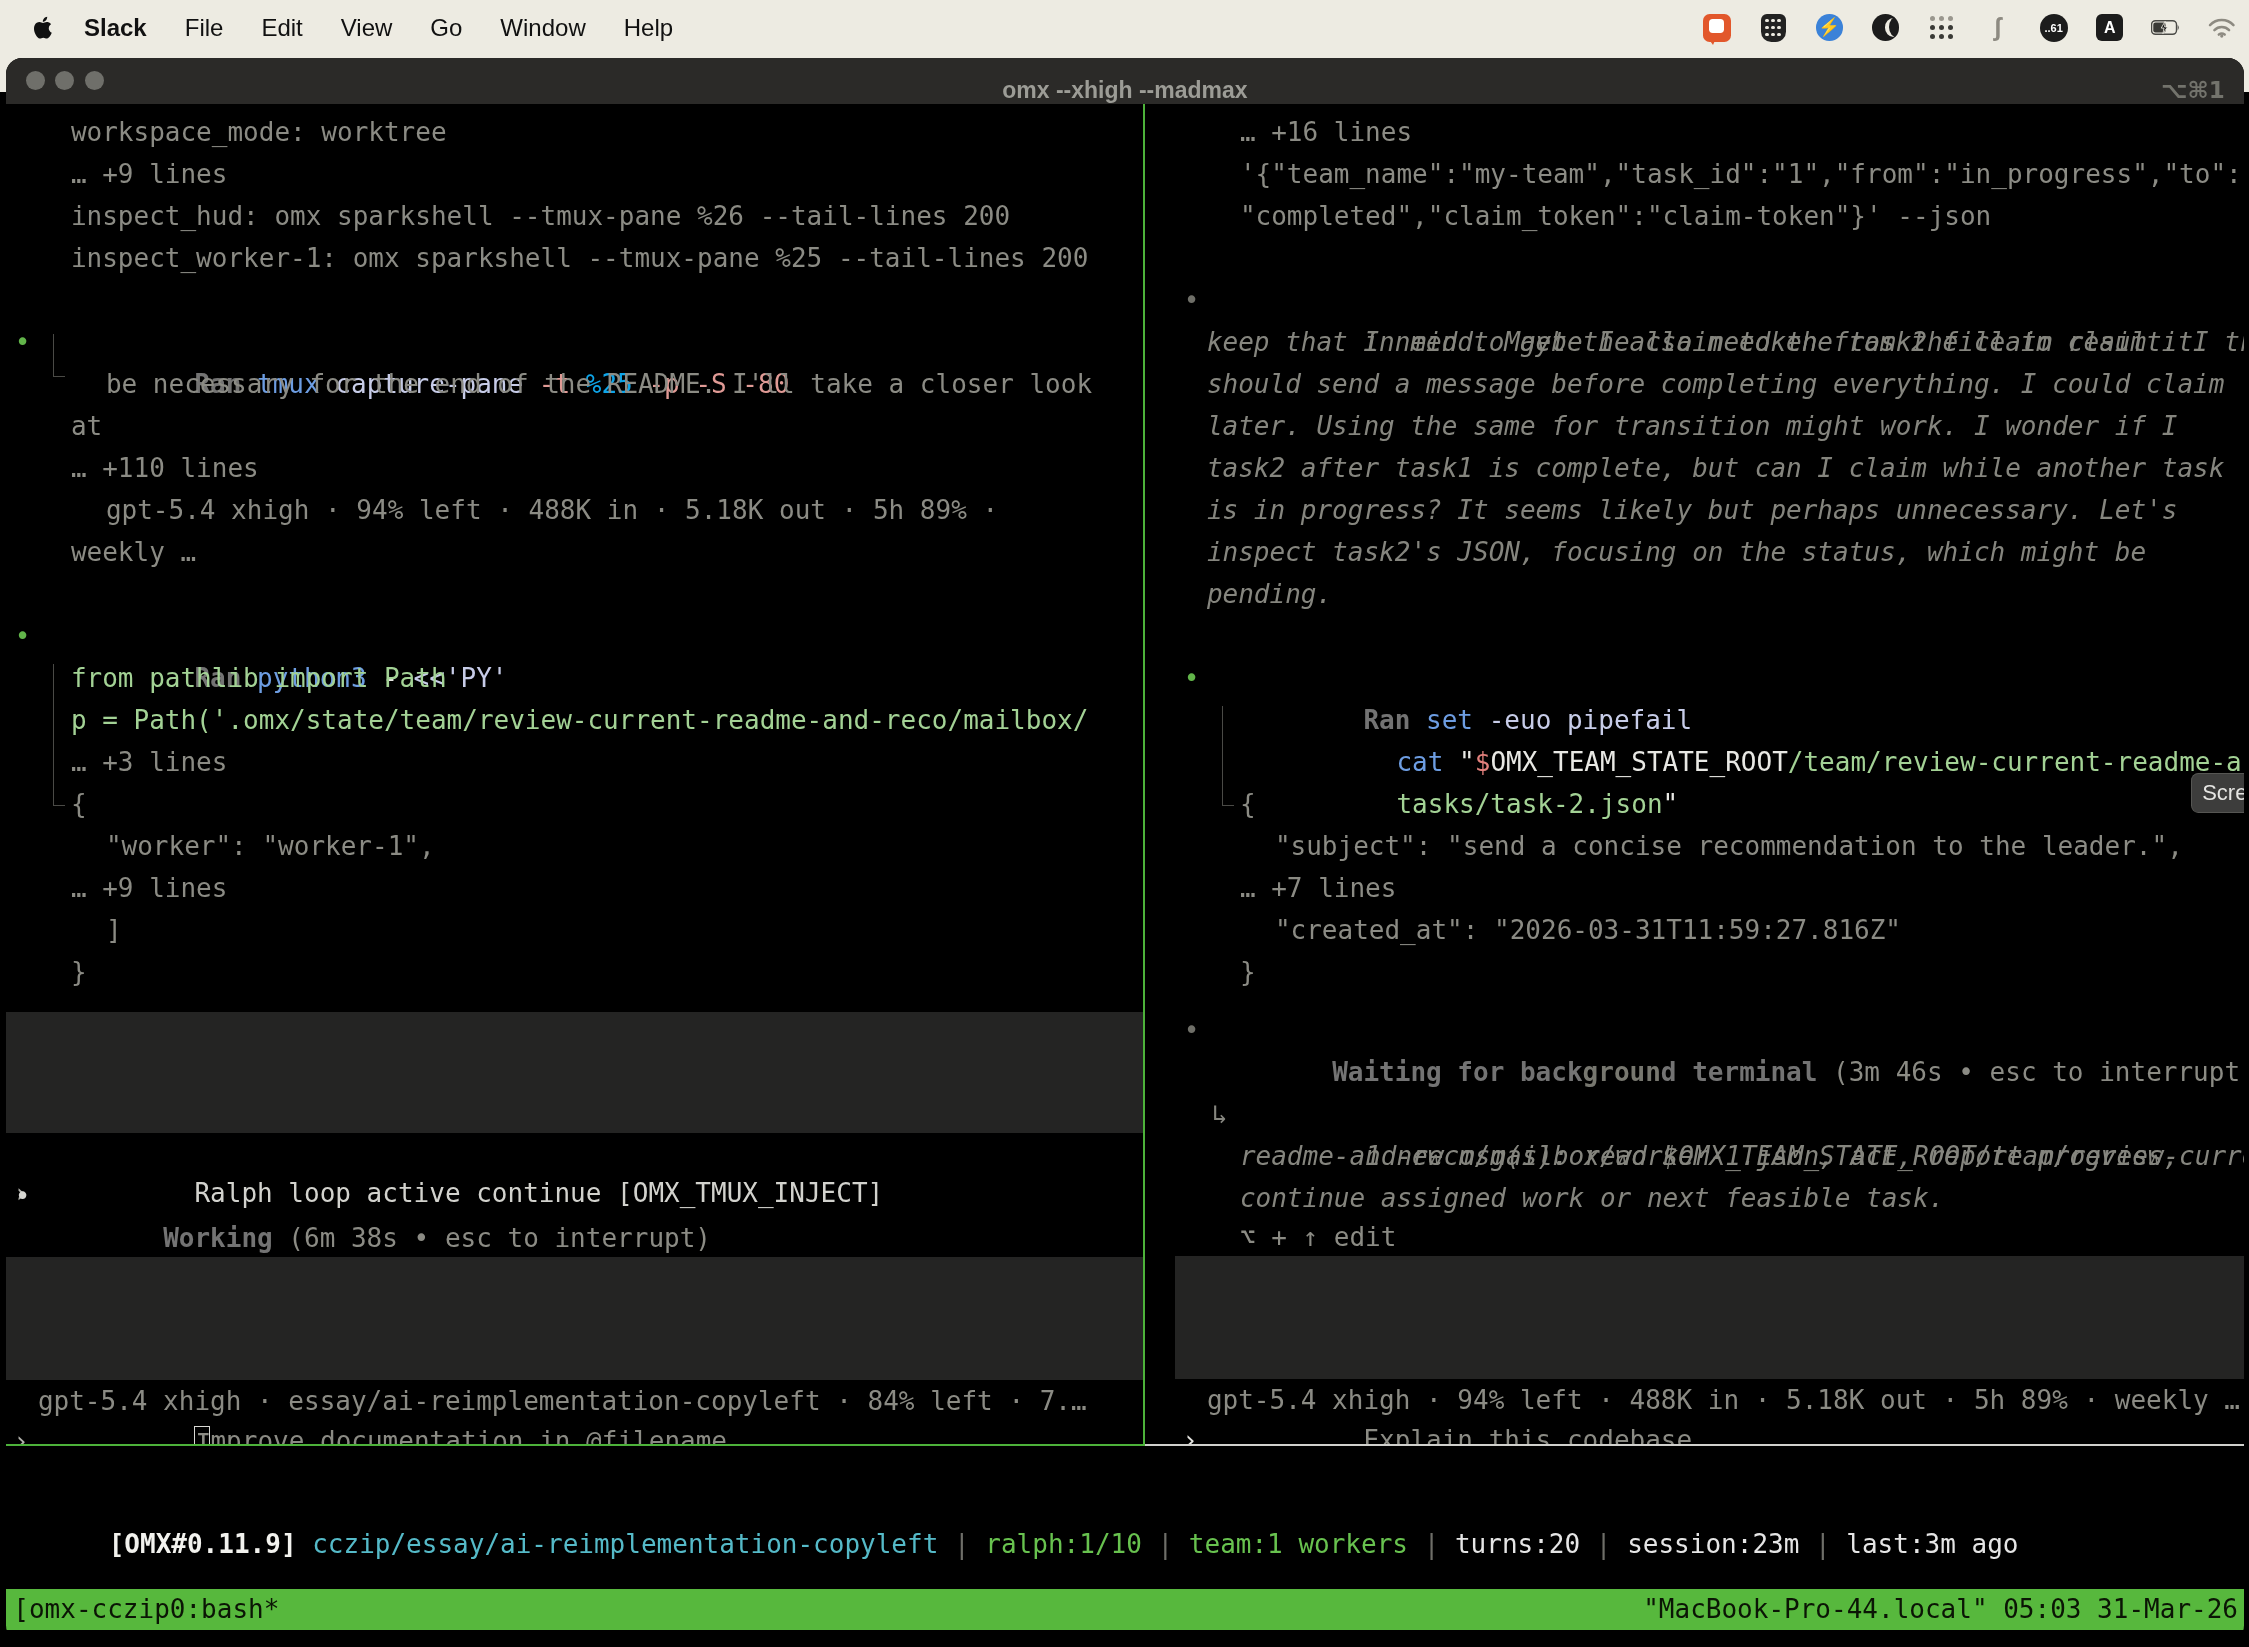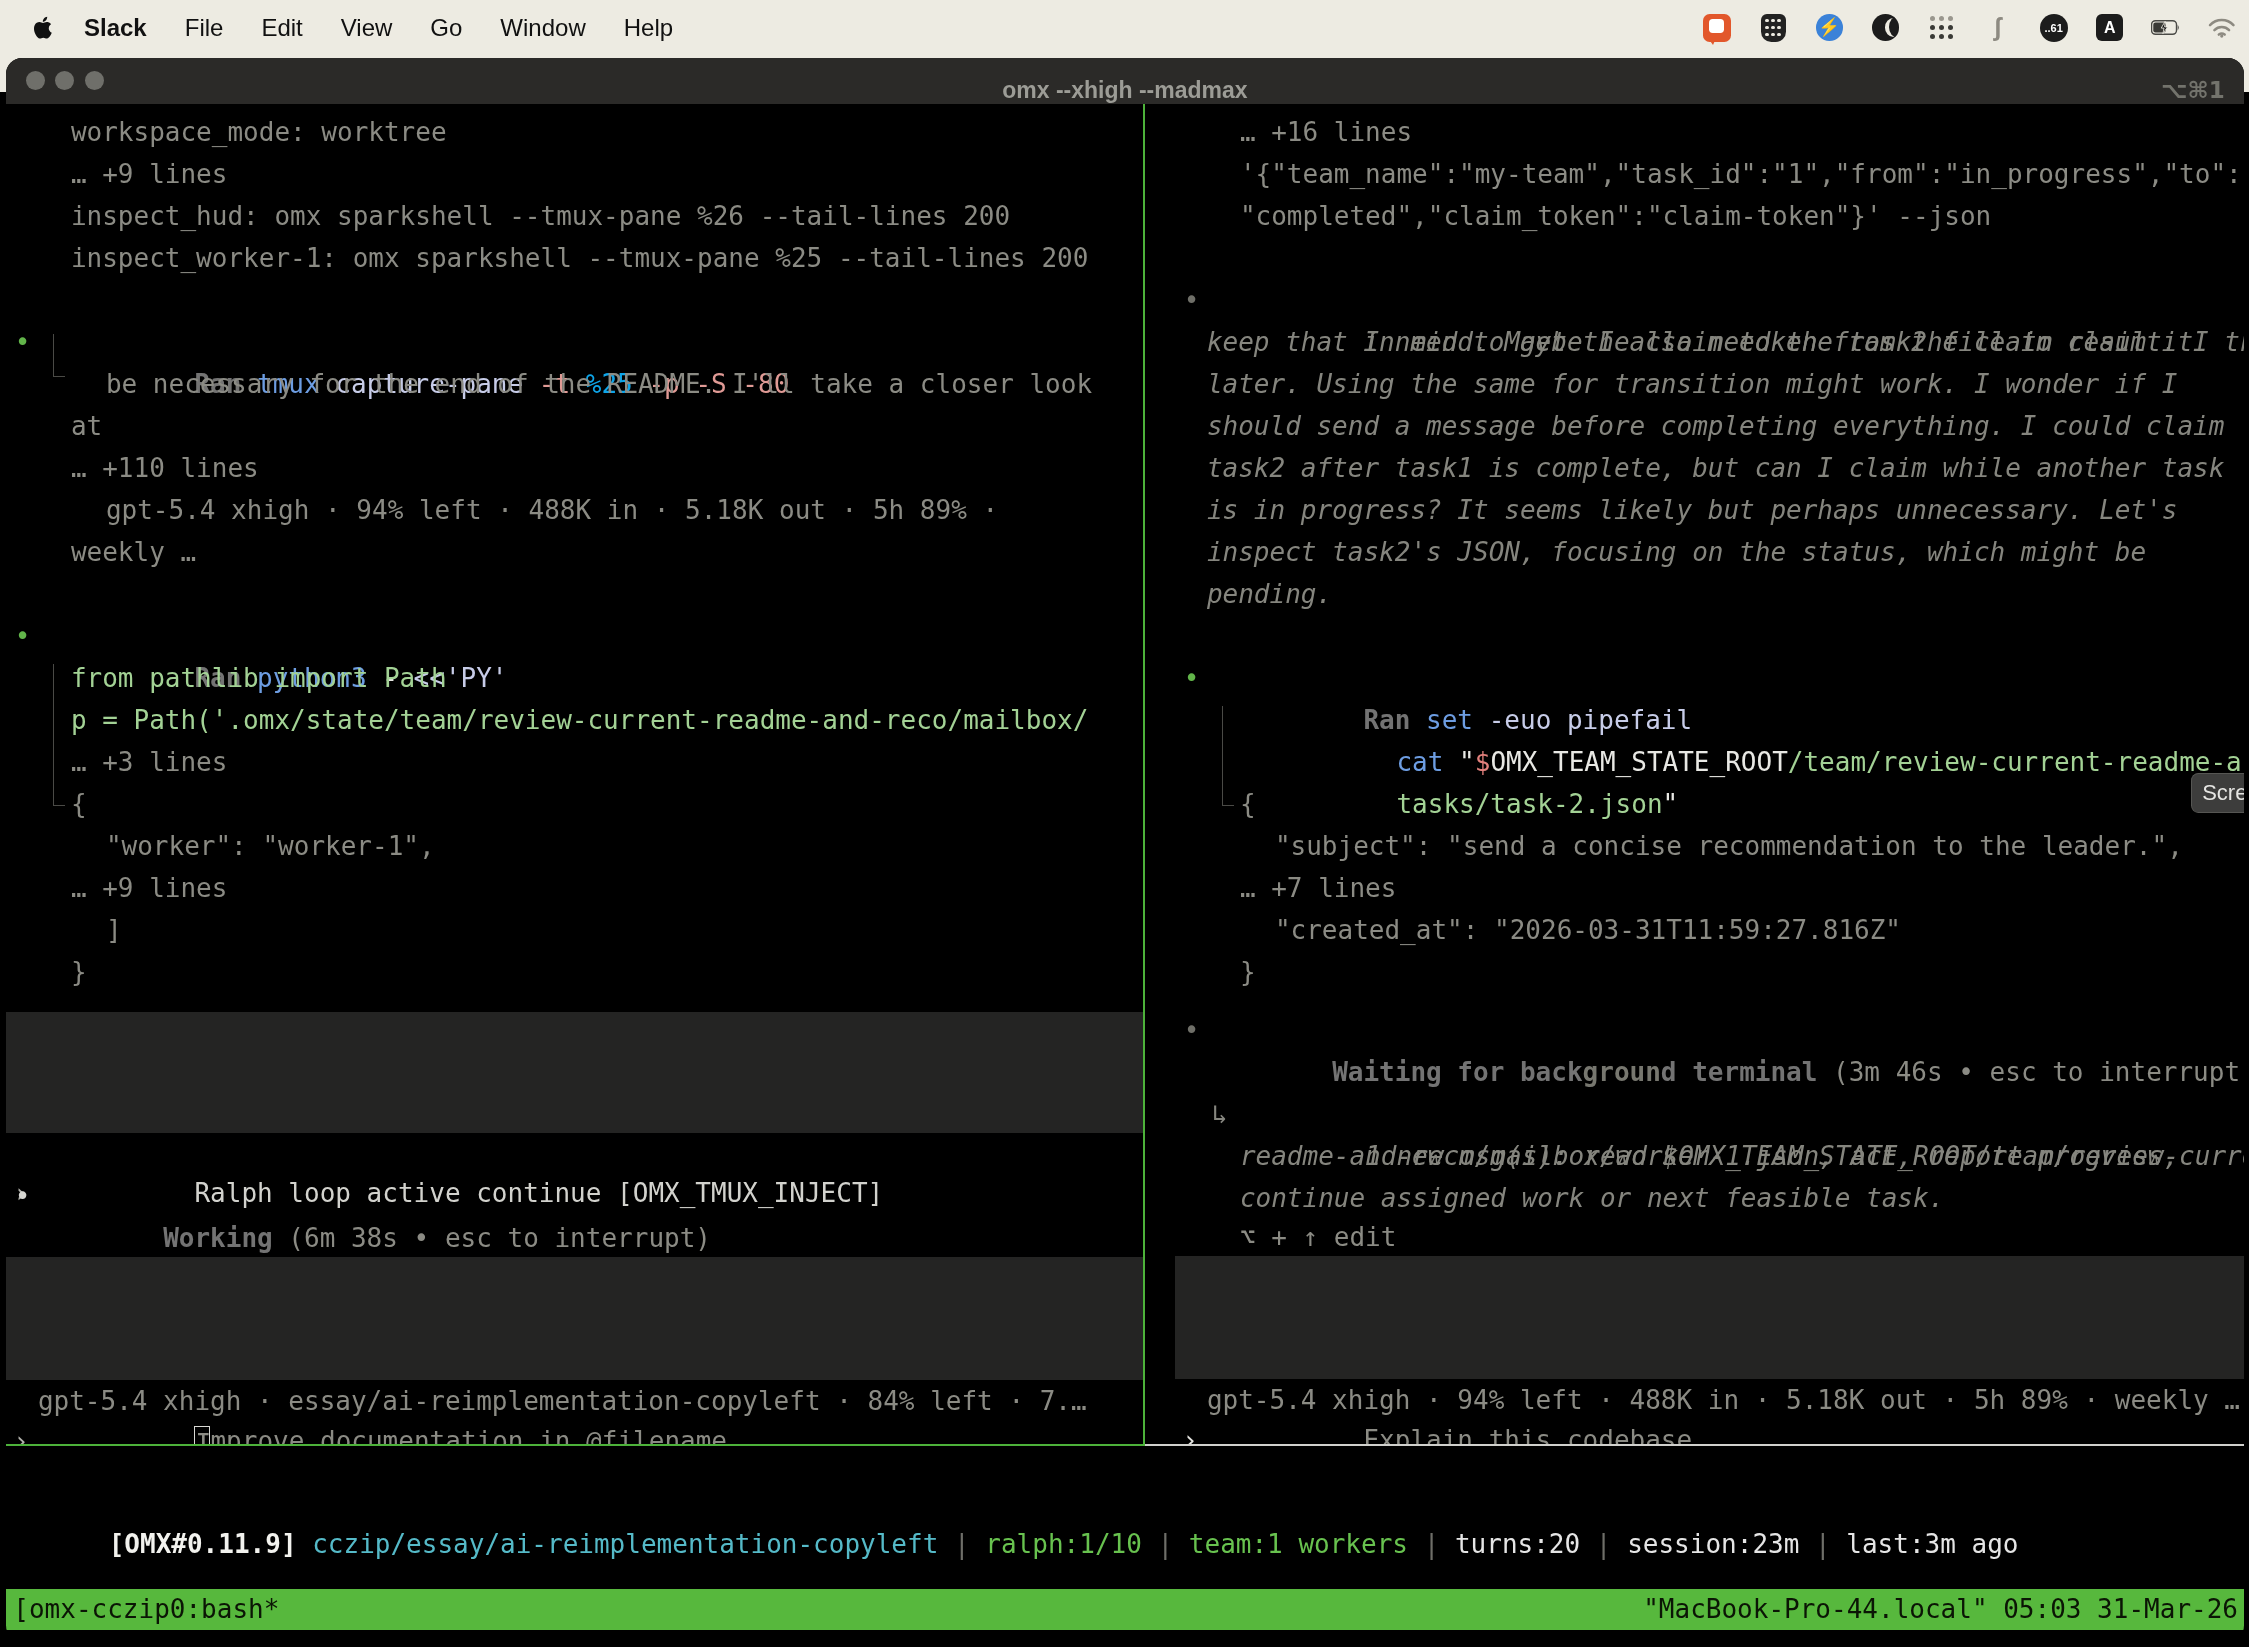--- a/index.html
+++ b/index.html
@@ -264,22 +264,22 @@
     <div class="pane pane-right">
       <div class="flow">
         <div class="ln ind-a c-gray">… +16 lines</div>
         <div class="ln ind-a c-gray">'{"team_name":"my-team","task_id":"1","from":"in_progress","to":</div>
         <div class="ln ind-a c-gray">"completed","claim_token":"claim-token"}' --json</div>
         <div class="ln blank"></div>
         <div class="ln ind-c ital">
           <span class="bu bu-gray" style="font-style:normal">•</span><span>I need to get the claim token from the claim result. I think I'll</span>
         </div>
         <div class="ln ind-c ital">keep that in mind. Maybe I also need the task2 file to claim it</div>
+        <div class="ln ind-c ital">should send a message before completing everything. I could claim</div>
         <div class="ln ind-c ital">later. Using the same for transition might work. I wonder if I</div>
-        <div class="ln ind-c ital">should send a message before completing everything. I could claim</div>
         <div class="ln ind-c ital">task2 after task1 is complete, but can I claim while another task</div>
         <div class="ln ind-c ital">is in progress? It seems likely but perhaps unnecessary. Let's</div>
         <div class="ln ind-c ital">inspect task2's JSON, focusing on the status, which might be</div>
         <div class="ln ind-c ital">pending.</div>
         <div class="ln blank"></div>
         <div class="ln ind-c">
           <span class="bu bu-green">•</span><span class="bold-w">Ran </span><span class="c-blue">set</span><span class="c-lav"> -euo pipefail</span>
         </div>
         <div class="ln ind-a">
           <span class="c-blue">cat</span><span class="c-white"> "</span><span class="c-red">$</span><span class="c-white">OMX_TEAM_STATE_ROOT</span><span class="c-code">/team/review-current-readme-and-reco/</span>

